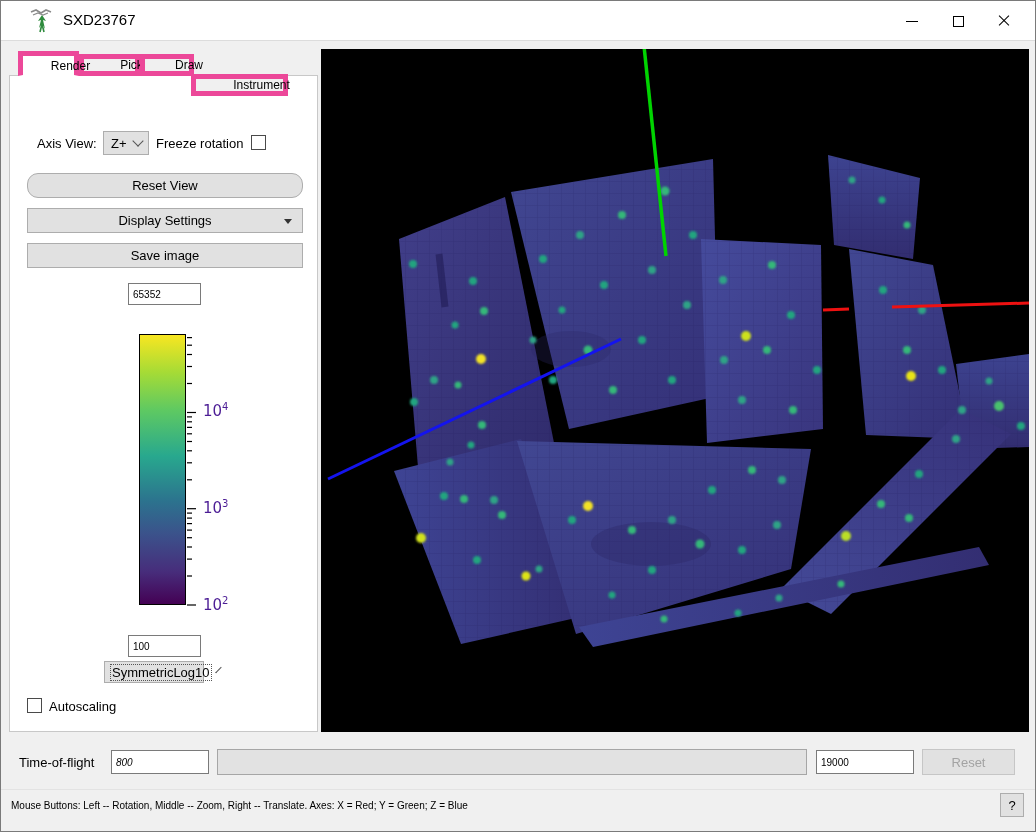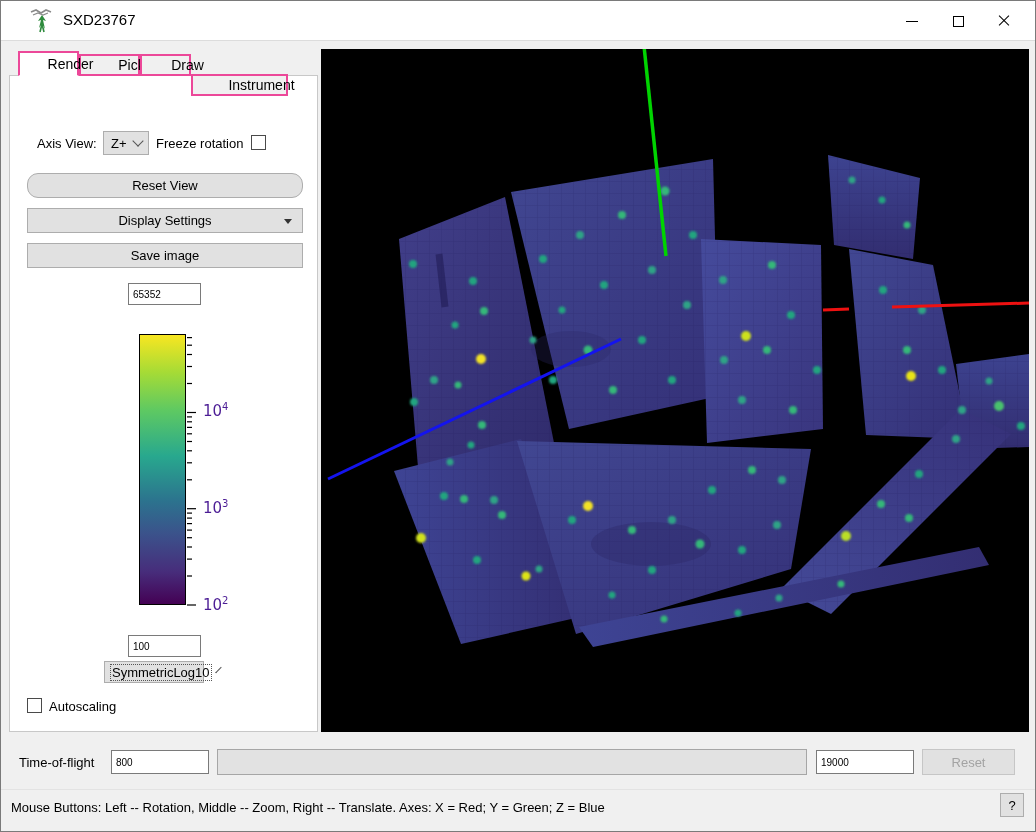--- a/index.html
+++ b/index.html
@@ -17,22 +17,22 @@
   .winbtn.min { right:100px; } .winbtn.max { right:54px; } .winbtn.close { right:8px; }
   .glyph-min { width:12px; height:0; border-top:1px solid #000; }
   .glyph-max { width:11px; height:11px; border:1px solid #000; }
   .glyph-close { position:relative; width:14px; height:14px; }
   .glyph-close i { position:absolute; left:0; top:6px; width:14px; height:0; border-top:1.4px solid #000; display:block;}
   .glyph-close i:first-child { transform:rotate(45deg);} .glyph-close i:last-child { transform:rotate(-45deg);}
 
   
   .card { position:absolute; left:8px; top:50px; width:309px; height:681px; }
   .pane { position:absolute; left:0; top:24px; right:0; bottom:0; background:#fff; border:1px solid #c8c8c8; }
-  .tab { position:absolute; top:3px; height:22px; background:#f0f0f0; border:2px solid #ec4899;
-         display:flex; align-items:center; justify-content:center; font-size:14px;padding-left:44px; }
+  .tab { position:absolute; top:3px; height:22px; background:#f0f0f0; border:5px solid #ec4899;
+         display:flex; align-items:center; justify-content:center; font-size:12px;padding-left:44px; }
   .tab.active { top:0; height:25px; background:#fff; border-bottom:1px solid #fff; z-index:2; }
   .btn { position:absolute; background:#e1e1e1; border:1px solid #adadad; display:flex;
          align-items:center; justify-content:center; font-size:13px; }
   .tri-down { width:0; height:0; border-left:4px solid transparent; border-right:4px solid transparent;
               border-top:5px solid #333; position:absolute; right:10px; top:10px; }
   .chev { width:8px; height:8px; border-right:1.6px solid #555; border-bottom:1.6px solid #555;
           transform:rotate(45deg); margin-top:-4px; }
   .combo { position:absolute; background:#e1e1e1; border:1px solid #adadad; display:flex;
            align-items:center; }
   .checkbox { position:absolute; width:15px; height:15px; background:#fff; border:1px solid #4a4a4a; }
@@ -51,21 +51,21 @@
   
   .viewport { position:absolute; left:320px; top:48px; width:708px; height:683px; background:#000; }
 
   
   .tof-label { position:absolute; left:18px; top:754px; }
   .slider { position:absolute; left:216px; top:748px; width:590px; height:26px; background:#e2e2e2;
             border:1px solid #a6a6a6; }
   .btn.disabled { color:#a3a3a3; border-color:#c6c6c6; }
   .statusbar { position:absolute; left:0; right:0; bottom:0; height:42px; background:#f0f0f0;
                border-top:1px solid #e3e3e3; }
-  .status-text { position:absolute; left:10px; top:10px; font-size:13px;text-align:right; }
+  .status-text { position:absolute; left:10px; top:10px; font-size:10px;text-align:right; }
   .help-btn { left:999px; top:3px; width:24px; height:24px; position:absolute; }
 </style>
 </head>
 <body>
 
 <div class="window">
 
   <div class="titlebar">
     <svg class="app-icon" viewBox="0 0 26 26">
       <polyline points="2,4 7,2 12,5 17,2 22,4" fill="none" stroke="#8a8a8a" stroke-width="1.6"></polyline>
@@ -297,21 +297,21 @@
       <g>
         <line x1="300" y1="290" x2="7" y2="430" stroke="#1414ee" stroke-width="3"></line>
         <line x1="323" y1="-3" x2="345" y2="207" stroke="#00d400" stroke-width="3.5"></line>
         <line x1="502" y1="261" x2="528" y2="260" stroke="#ee1111" stroke-width="3"></line>
         <line x1="571" y1="258" x2="708" y2="254" stroke="#ee1111" stroke-width="3"></line>
       </g>
     </svg>
   </div>
 
   <div class="tof-label">Time-of-flight</div>
-  <input class="tinput" style="left: 110px; top: 749px; width: 98px; height: 24px; position: absolute;" value="800">
+  <input class="tinput" style="left: 110px; top: 749px; width: 98px; height: 24px; position: absolute; font-style: italic;" value="800">
   <div class="slider"></div>
   <input class="tinput" style="left: 815px; top: 749px; width: 98px; height: 24px; position: absolute;" value="19000">
   <div class="btn disabled" style="left:921px;top:748px;width:93px;height:26px;">Reset</div>
 
   <div class="statusbar">
     <div class="status-text">Mouse Buttons: Left -- Rotation, Middle -- Zoom, Right -- Translate. Axes: X = Red; Y = Green; Z = Blue</div>
     <div class="btn help-btn">?</div>
   </div>
 
 </div>

